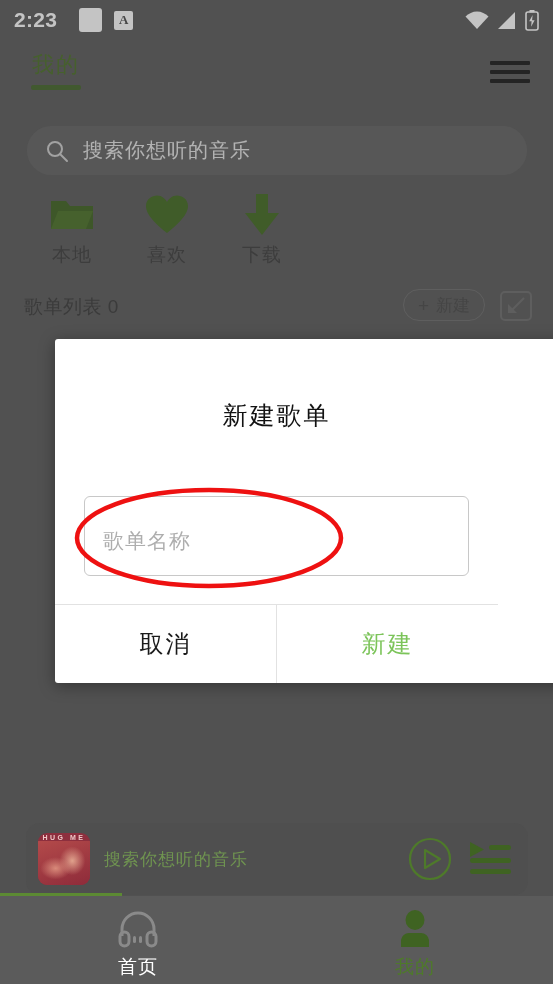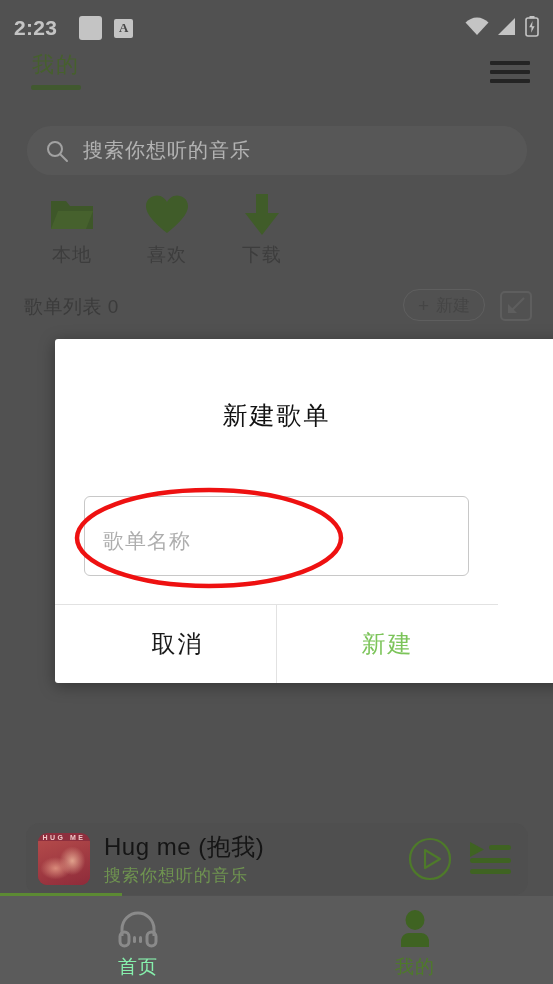--- a/index.html
+++ b/index.html
@@ -11,21 +11,21 @@
   }
   #app {
     position:relative;
     width:553px; height:984px;
     background:#5b5b5b;
   }
 
   
   .statusbar {
     position:absolute; top:0; left:0; width:553px; height:40px;
-    display:flex; align-items:flex-start; padding:16px 14px;
+    display:flex; align-items:center; padding:16px 14px;
     color:#ffffff;
   }
   .sb-time { font-size:21px; font-weight:bold; letter-spacing:.3px; }
   .sb-left-icons { display:flex; align-items:center; gap:12px; margin-left:22px; }
   .sb-notif-square { width:23px; height:24px; background:#fff; border-radius:3px; }
   .sb-badge-a {
     width:19px; height:19px; background:#fff; border-radius:2px;
     color:#4d4d4d; font-size:13px; font-weight:bold;
     display:flex; align-items:center; justify-content:center;
     font-family:"Liberation Serif", serif;
@@ -111,21 +111,21 @@
     position:absolute; left:0; top:265px; width:443px; height:1px; background:#e2e2e2;
   }
   .dlg-divider-v {
     position:absolute; left:221px; top:266px; width:1px; height:78px; background:#e2e2e2;
   }
   .dlg-btn {
     position:absolute; top:266px; width:221px; height:78px;
     display:flex; align-items:center; justify-content:center;
     font-size:24px; letter-spacing:2px;
   }
-  .dlg-btn-cancel { left:0; color:#1a1a1a;margin-left:12px; }
+  .dlg-btn-cancel { left:0; color:#1a1a1a; }
   .dlg-btn-confirm { left:222px; color:#7cc45a; }
 
   
   .annot { position:absolute; left:0; top:0; width:553px; height:984px; pointer-events:none; }
 
   
   .miniplayer {
     position:absolute; left:26px; top:823px;
     width:502px; height:72px;
     background:#4f4f4f; border-radius:14px;
@@ -158,21 +158,21 @@
   }
 
   
   .bottomnav {
     position:absolute; left:0; top:896px; width:553px; height:88px;
     background:#5b5b5b;
   }
   .nav-item { position:absolute; top:10px; width:120px; text-align:center; }
   .nav-item .nv-icon { height:46px; display:flex; align-items:center; justify-content:center; }
   .nav-item .nv-label { font-size:19px; margin-top:2px; letter-spacing:1px; }
-  .nav-home .nv-label { color:#86efac; }
+  .nav-home .nv-label { color:#ffffff; }
   .nav-mine .nv-label { color:#4e7a2a; }
 </style>
 </head>
 <body>
 
 <div id="app">
 
   <div class="statusbar">
     <div class="sb-time">2:23</div>
     <div class="sb-left-icons">
@@ -272,21 +272,20 @@
   <svg class="annot" viewBox="0 0 553 984">
     <ellipse cx="209" cy="538" rx="132" ry="48" fill="none" stroke="#ee1111" stroke-width="4.5"></ellipse>
   </svg>
 
   <div class="miniplayer">
     <div class="mp-art">
       <div class="art-body"></div>
       <div class="art-txt">HUG ME</div>
     </div>
     <div class="mp-text">
-      <div class="mp-title">Hug me (抱我)</div>
       <div class="mp-sub">搜索你想听的音乐</div>
     </div>
     <div class="mp-play">
       <svg width="44" height="44" viewBox="0 0 44 44">
         <circle cx="22" cy="22" r="20" fill="none" stroke="#4e7a2a" stroke-width="2.2"></circle>
         <path d="M17 13 L32 22 L17 31 Z" fill="none" stroke="#4e7a2a" stroke-width="2.2" stroke-linejoin="round"></path>
       </svg>
     </div>
     <div class="mp-queue">
       <svg width="44" height="40" viewBox="0 0 44 40">

